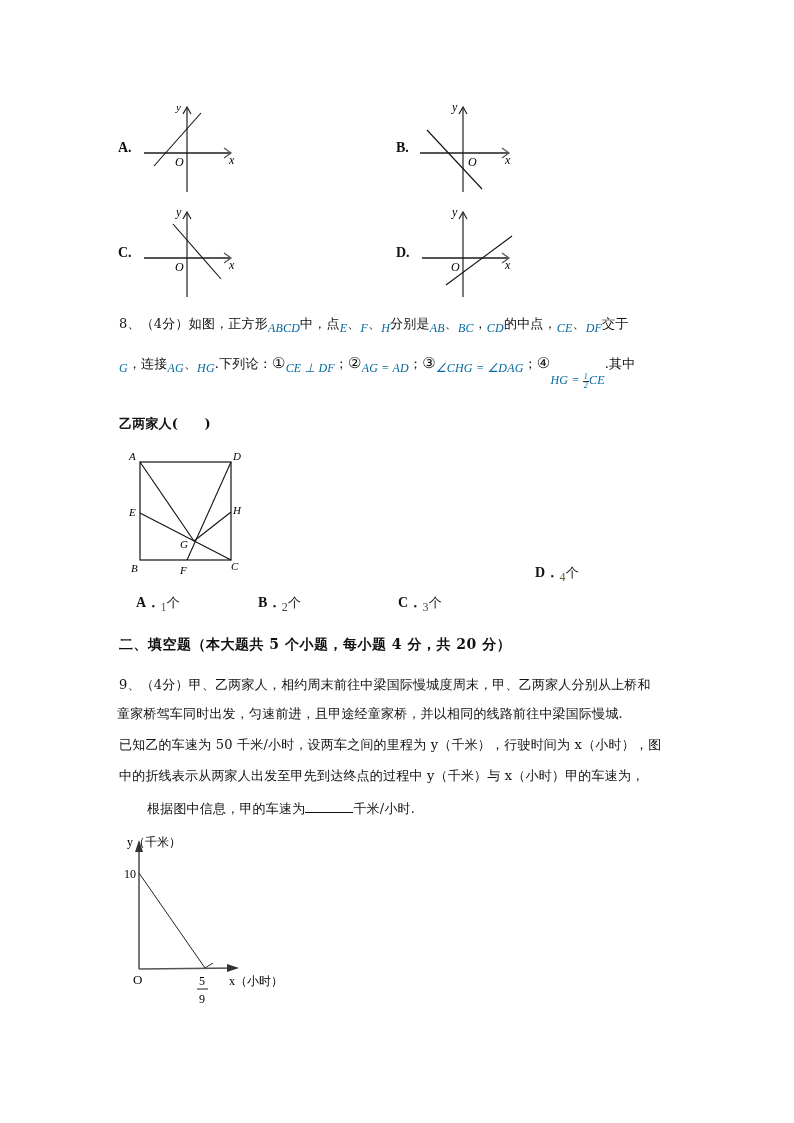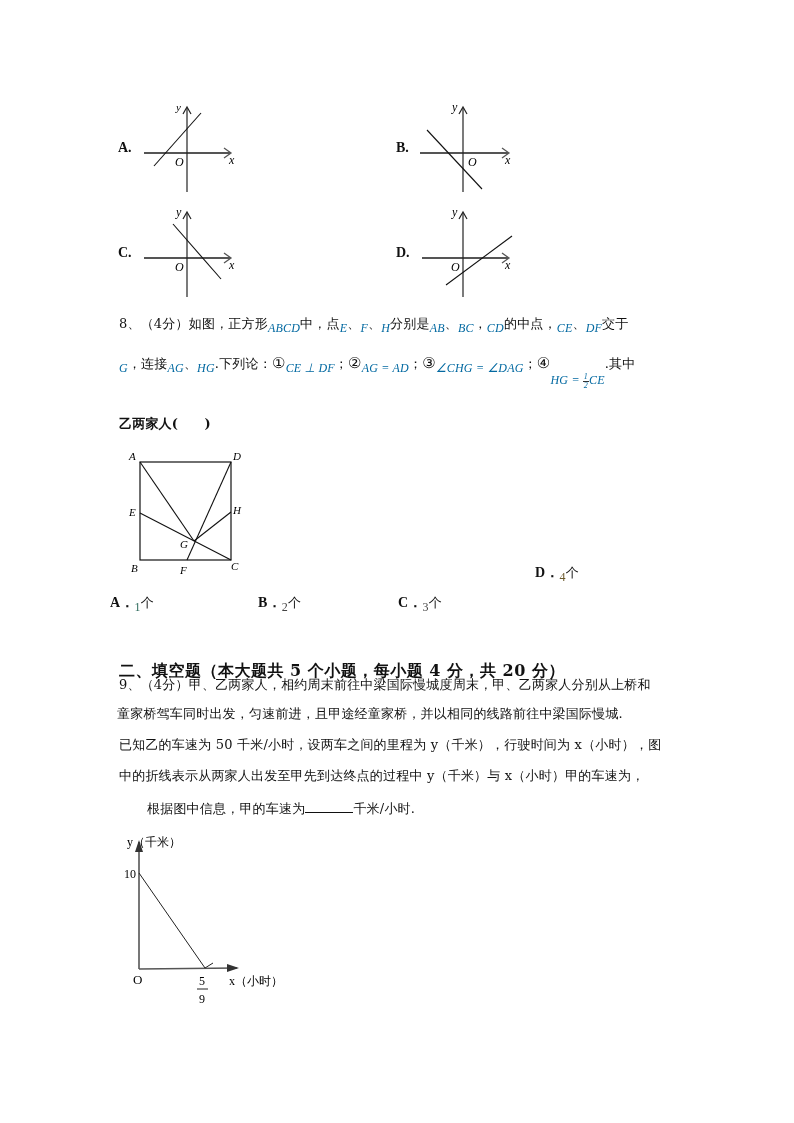--- a/index.html
+++ b/index.html
@@ -3,21 +3,21 @@
 <meta charset="utf-8">
 <style>
   html, body { margin: 0; padding: 0; background: #ffffff; }
   body { width: 794px; height: 1123px; position: relative; overflow: hidden;
          font-family: "DejaVu Serif", "Liberation Serif", serif; color: #111; }
   .abs { position: absolute; }
   .optlbl { font-family: "Liberation Serif", serif; font-weight: bold; font-size: 14px; }
   .txt { font-size: 13px; white-space: nowrap; letter-spacing: 0.2px; }
   .math { font-family: "Liberation Serif", serif; font-style: italic; font-size: 12px; color: #0369a1; }
   .sub { position: relative; top: 4px; }
-  .heading { font-size: 16px; font-weight: bold; white-space: nowrap; letter-spacing: 0.5px; margin-top: 25px; }
+  .heading { font-size: 14px; font-weight: bold; white-space: nowrap; letter-spacing: 0.5px; }
   .blank { display: inline-block; width: 48px; border-bottom: 1px solid #111; height: 12px; vertical-align: baseline; }
   .circ { font-size: 15px; }
   .frac { display: inline-flex; flex-direction: column; align-items: center; font-size: 8px; line-height: 8px; vertical-align: middle; }
   .frac .bar { border-bottom: 1px solid #333; width: 6px; margin: 0 auto; }
   svg text { font-family: "Liberation Serif", serif; }
   .glabel { font-family: "Liberation Serif", serif; font-style: italic; font-size: 11px; }
 </style>
 </head>
 <body>
 
@@ -105,21 +105,21 @@
   <text x="4" y="12" class="glabel">A</text>
   <text x="108" y="12" class="glabel">D</text>
   <text x="4" y="68" class="glabel">E</text>
   <text x="108" y="66" class="glabel">H</text>
   <text x="55" y="100" class="glabel">G</text>
   <text x="6" y="124" class="glabel">B</text>
   <text x="55" y="126" class="glabel">F</text>
   <text x="106" y="122" class="glabel">C</text>
 </svg>
 
-<div class="abs txt" style="left:110px;top:594px;">
+<div class="abs txt" style="left:136px;top:594px;">
   <span class="optlbl">A．</span><span class="math sub" style="color:#2d6a5c;font-style:normal;">1</span><span>个</span>
 </div>
 <div class="abs txt" style="left:258px;top:594px;">
   <span class="optlbl">B．</span><span class="math sub" style="color:#444;font-style:normal;">2</span><span>个</span>
 </div>
 <div class="abs txt" style="left:398px;top:594px;">
   <span class="optlbl">C．</span><span class="math sub" style="color:#444;font-style:normal;">3</span><span>个</span>
 </div>
 <div class="abs txt" style="left:535px;top:564px;">
   <span class="optlbl">D．</span><span class="math sub" style="color:#6b5a2d;font-style:normal;">4</span><span>个</span>

